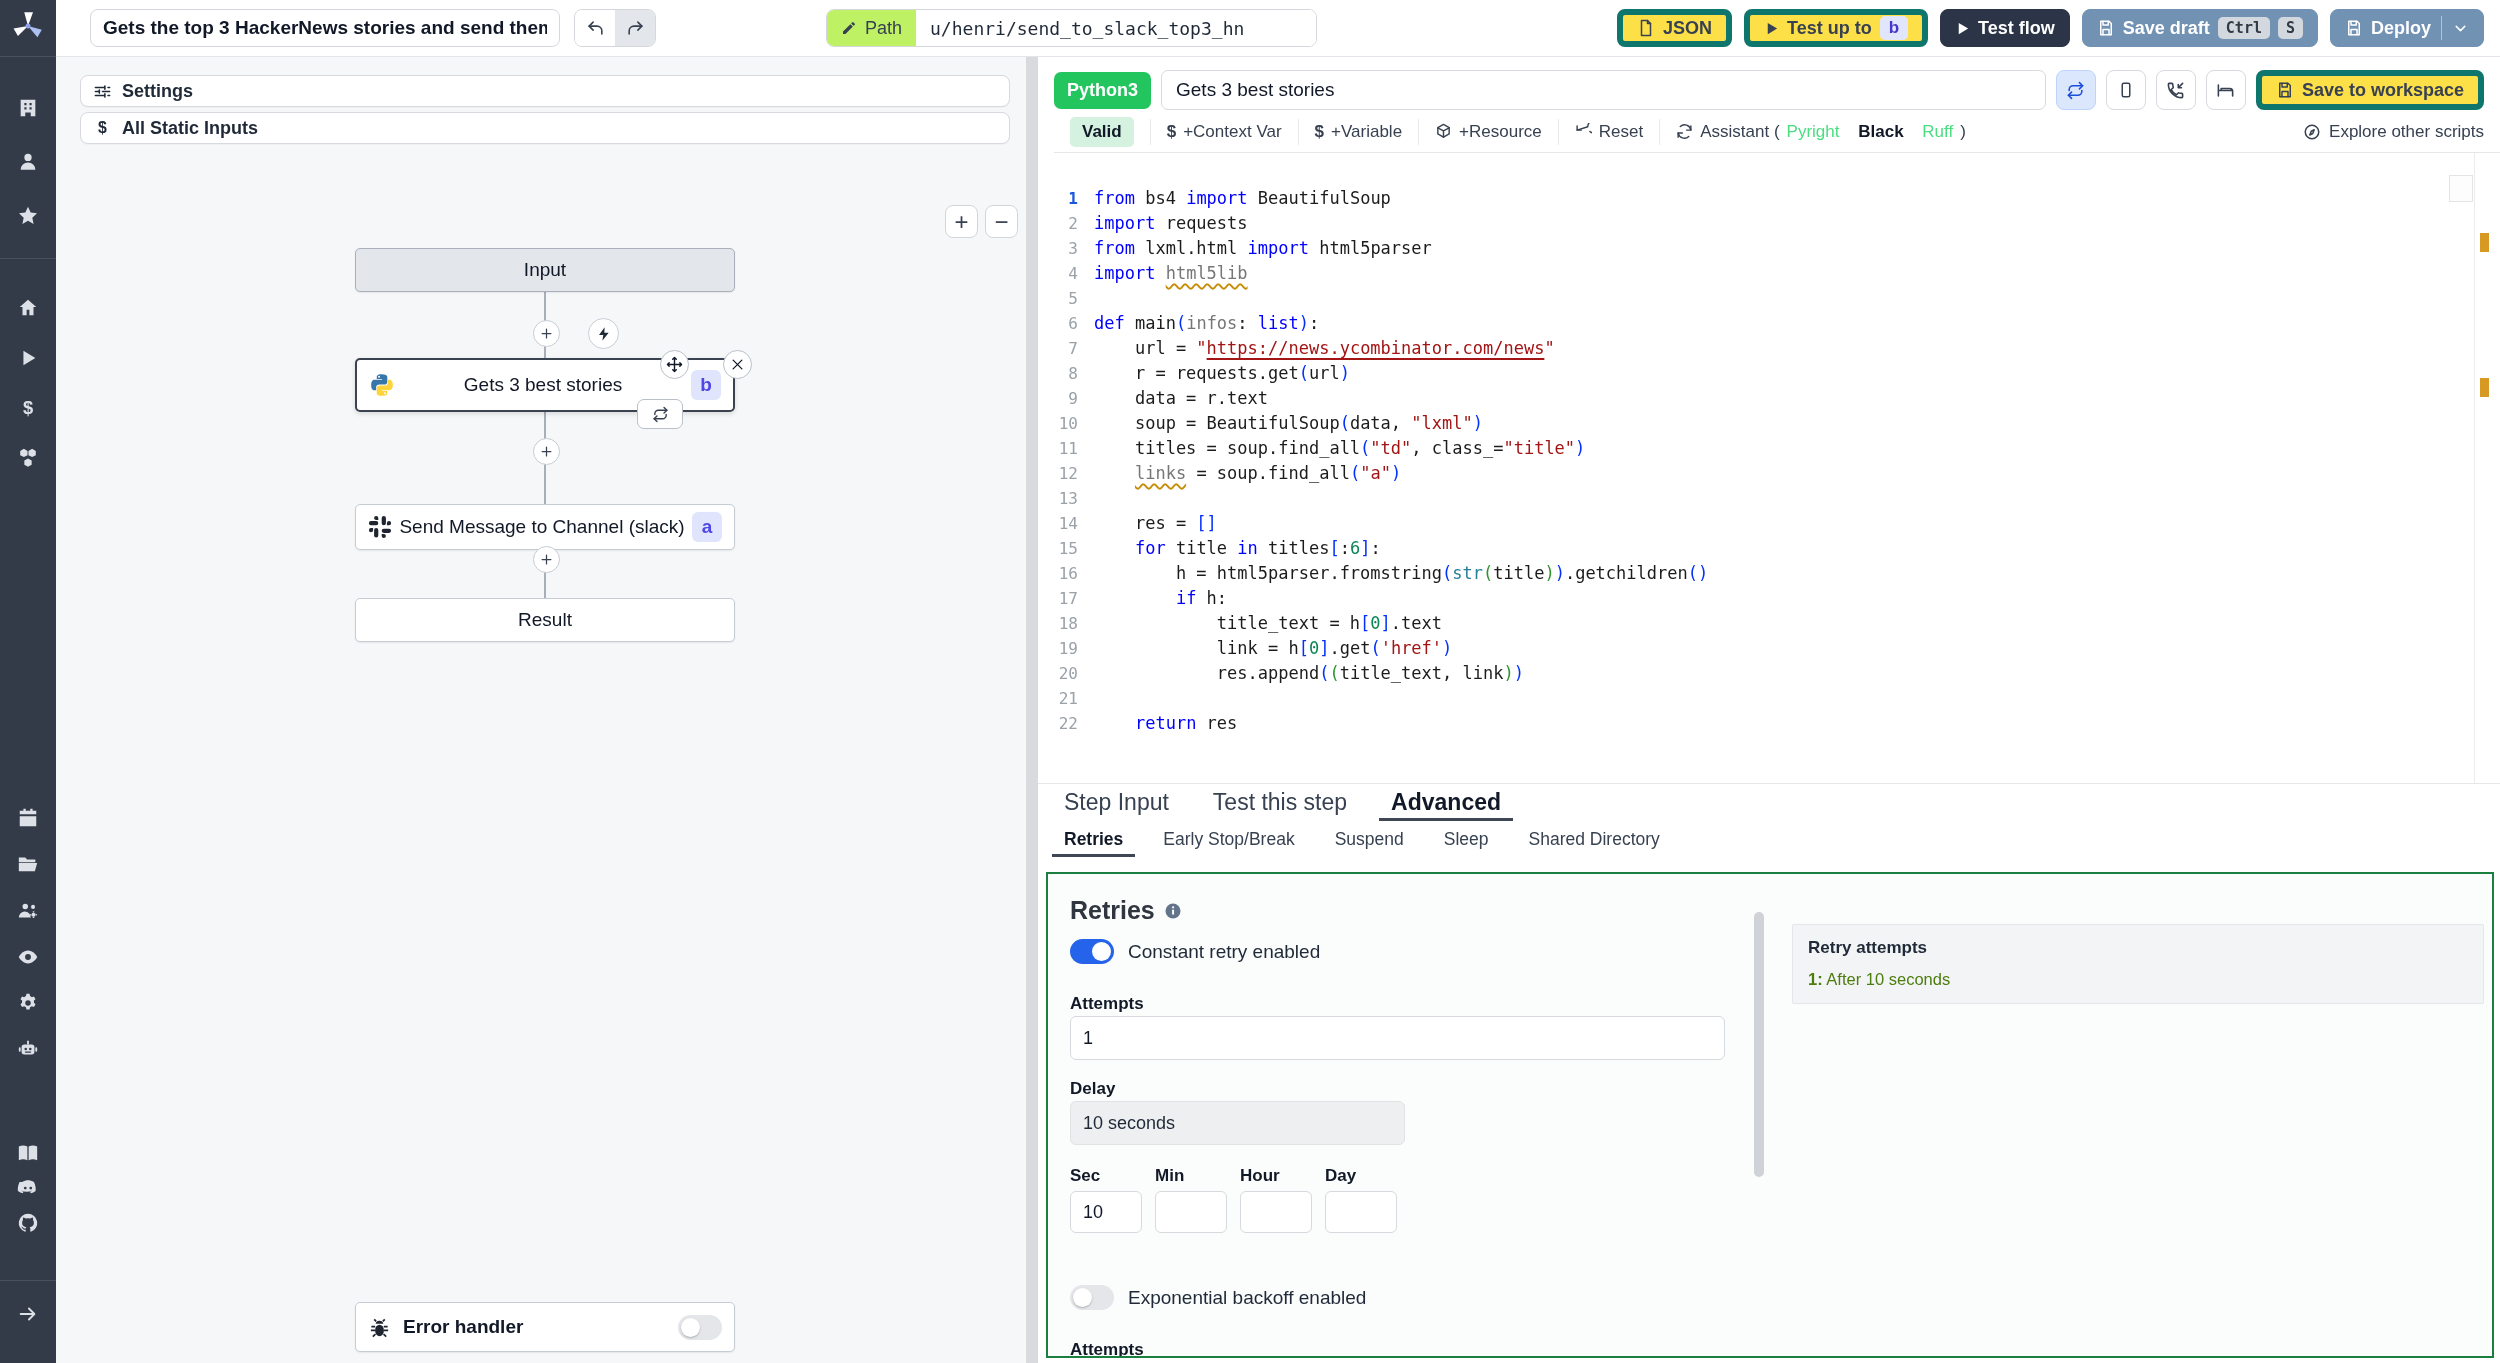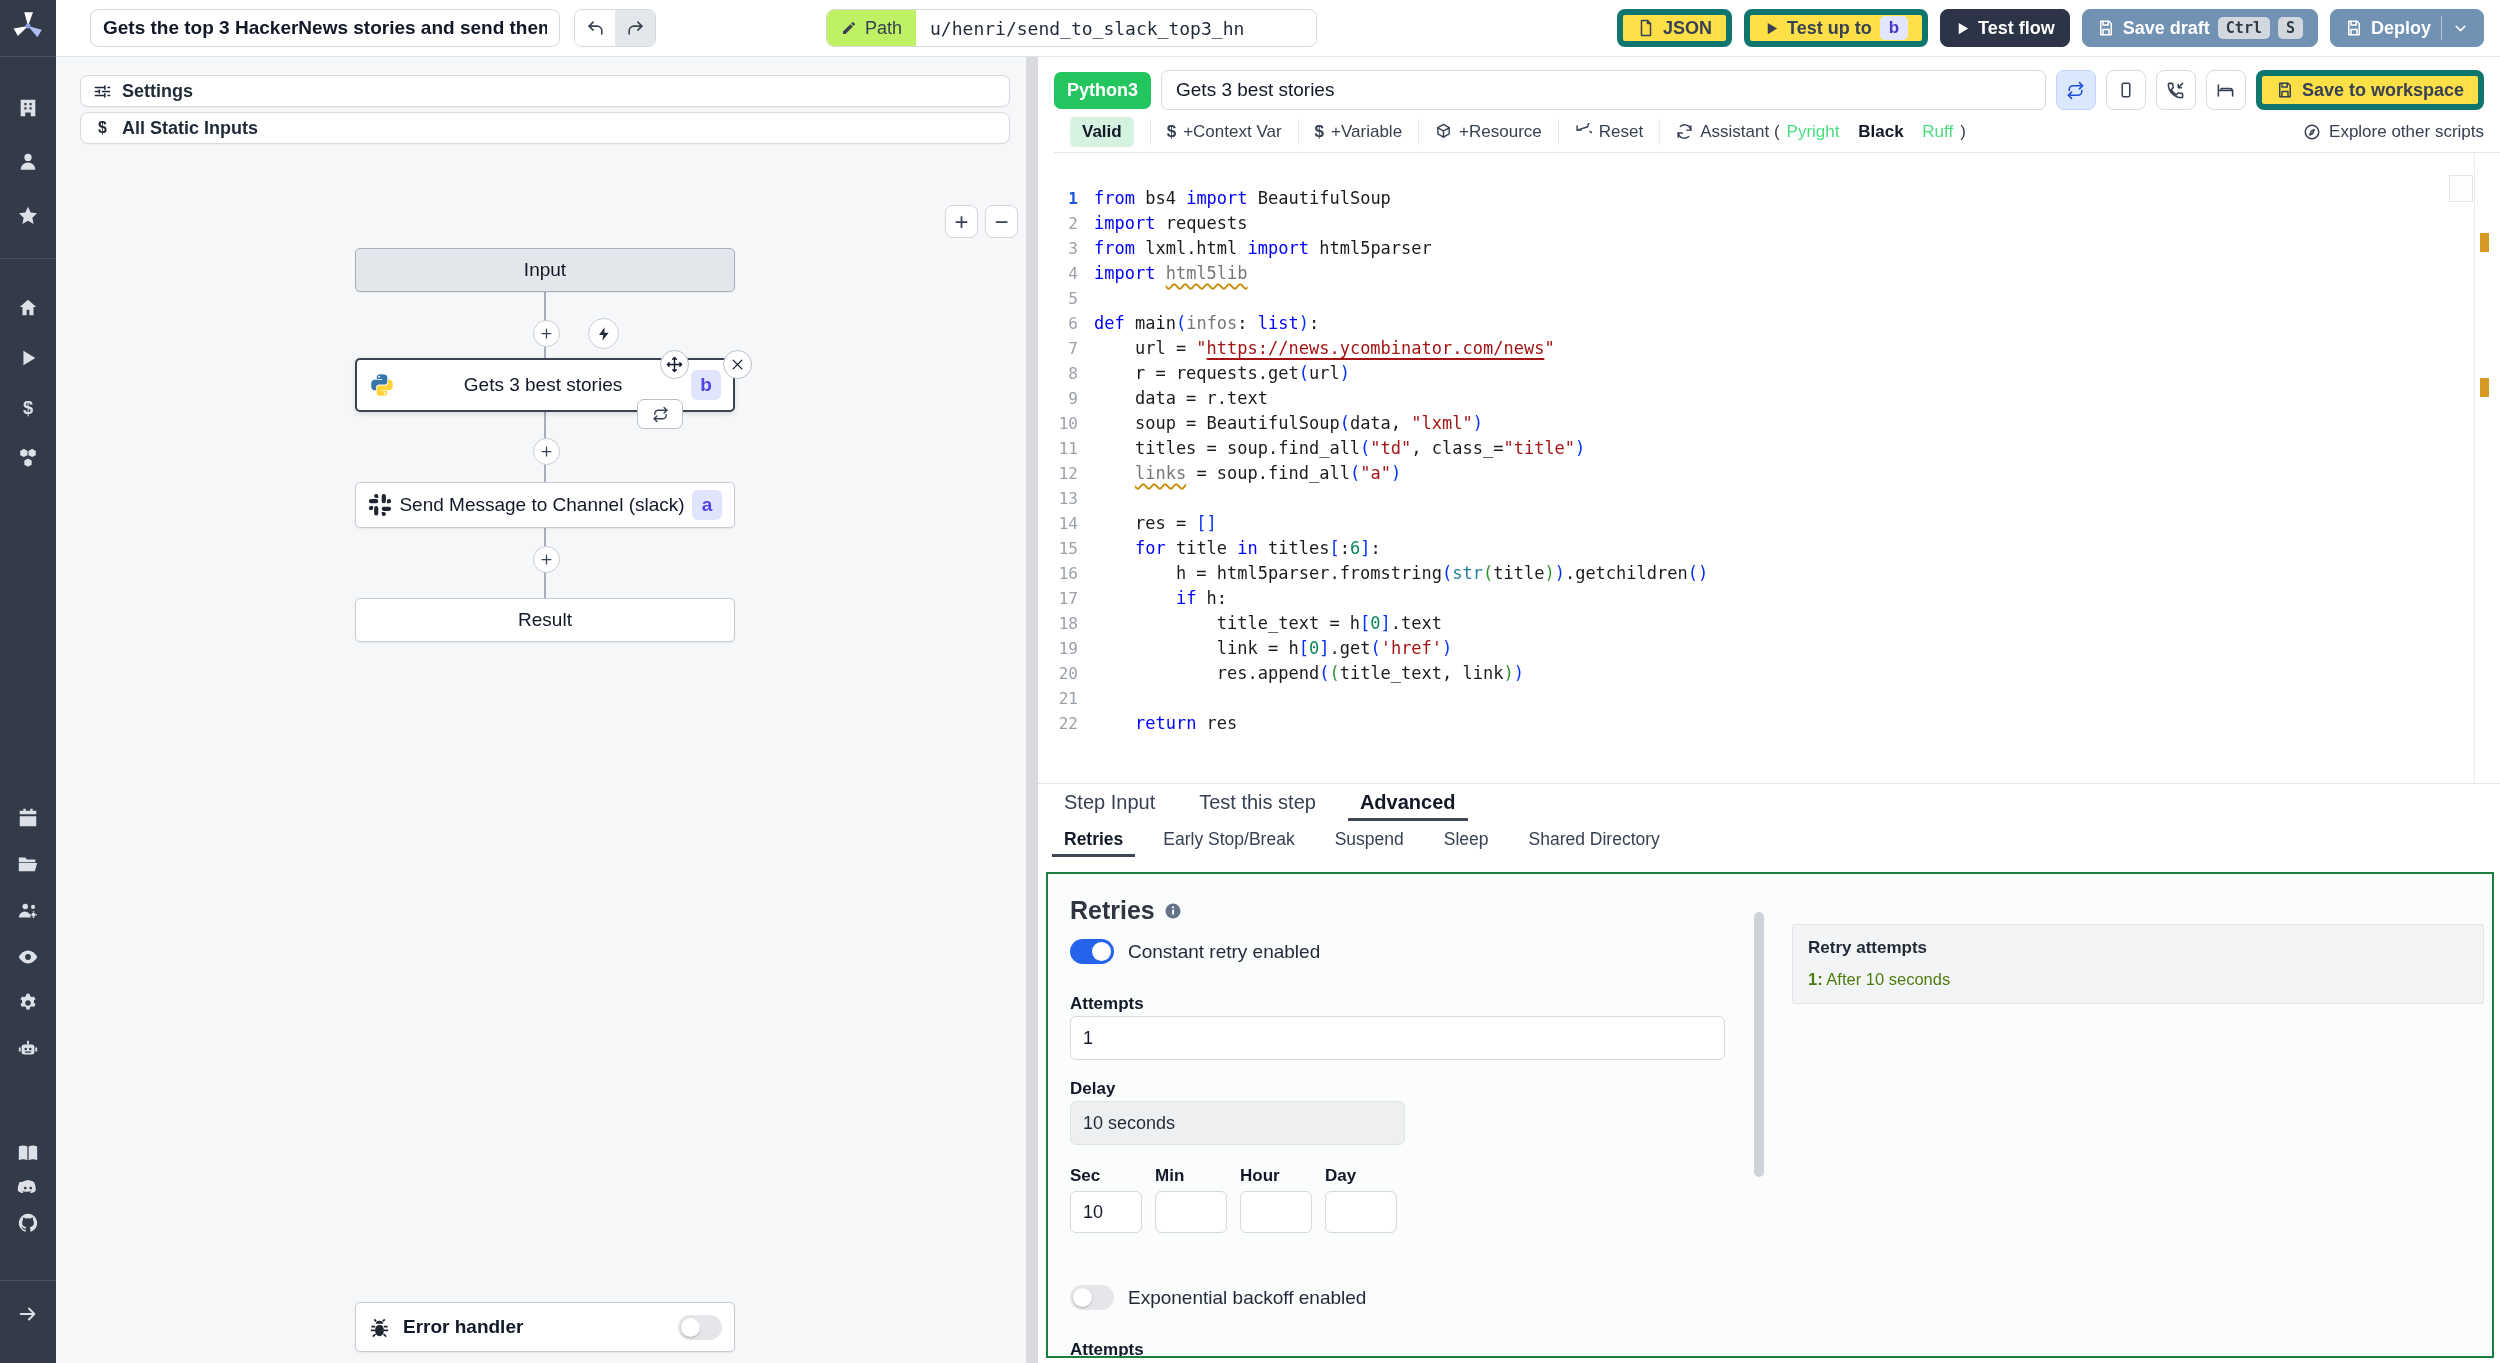--- a/index.html
+++ b/index.html
@@ -75,21 +75,21 @@
   .tk-k { color:#0000ff; } .tk-d { color:#1c1c1c; } .tk-s { color:#a31515; }
   .tk-n { color:#098658; } .tk-t { color:#267f99; } .tk-g { color:#767676; }
   .tk-b { color:#0431fa; } .tk-b2 { color:#319331; }
   .tk-w { color:#767676; text-decoration:underline wavy #c78c06 1.5px; text-underline-offset:4px; }
   .tk-u { color:#a31515; text-decoration:underline #a31515 1.5px; text-underline-offset:4px; }
   #ruler { position:absolute; right:0; top:0; bottom:0; width:26px; border-left:1px solid #ececec; }
   .ruler-mark { position:absolute; left:5px; width:9px; height:19px; background:#d79922; }
   #minimap-box { position:absolute; right:27px; top:22px; width:24px; height:27px; border:1px solid #e2e4e8; background:#fdfdfd; }
 
   
-  #tabs-main { position:absolute; left:0; right:0; top:726px; height:38px; border-top:1px solid #e5e7eb; display:flex; align-items:center; gap:44px; padding:0 26px; font-size:20px; color:#374151; }
+  #tabs-main { position:absolute; left:0; right:0; top:726px; height:38px; border-top:1px solid #e5e7eb; display:flex; align-items:center; gap:44px; padding:0 26px; font-size:23px; color:#374151; }
   .tab { height:100%; display:flex; align-items:center; position:relative; cursor:pointer; font-weight:500; }
   .tab.active { color:#111827; font-weight:600; }
   .tab.active::after { content:""; position:absolute; left:-12px; right:-12px; bottom:0; height:3px; background:#3f4754; }
   #tabs-sub { position:absolute; left:0; right:0; top:764px; height:36px; display:flex; align-items:center; gap:40px; padding:0 26px; font-size:17.5px; color:#374151; }
 
   
   #retries-panel { position:absolute; left:8px; right:6px; top:815px; bottom:5px; border:2px solid #1a7f3f; background:#fbfcfc; overflow:hidden; }
   #retries-panel h2 { position:absolute; left:22px; top:22px; font-size:25px; font-weight:700; color:#2f3640; display:flex; align-items:center; gap:9px; }
   .fld-label { font-size:17px; font-weight:700; color:#111827; }
   .txt-input { border:1px solid #d6d9de; border-radius:6px; background:#fff; font-size:18px; color:#111827; padding:0 12px; font-family:"Liberation Sans", sans-serif; }
@@ -347,21 +347,21 @@
         <path d="M3 18h12a5 5 0 0 0 5-5v-1"></path>
       </svg>
   </div>
 
   <div class="plus-circle" style="left:477px; top:381px">
     <svg class="ic" width="15" height="15" viewBox="0 0 24 24">
         <path d="M12 5v14M5 12h14"></path>
       </svg>
   </div>
 
-  <div class="node" style="top:425px; height:46px">
+  <div class="node" style="top:447px; height:46px">
     <svg class="icf" width="24" height="24" viewBox="0 0 24 24" style="color:#1e2430">
       <path d="M5.1 15.2a2.1 2.1 0 1 1-2.1-2.1h2.1v2.1zM6.1 15.2a2.1 2.1 0 1 1 4.2 0v5.2a2.1 2.1 0 1 1-4.2 0v-5.2zM8.2 5.1a2.1 2.1 0 1 1 2.1-2.1v2.1H8.2zM8.2 6.1a2.1 2.1 0 1 1 0 4.2H3a2.1 2.1 0 1 1 0-4.2h5.2zM18.9 8.2a2.1 2.1 0 1 1 2.1 2.1h-2.1V8.2zM17.9 8.2a2.1 2.1 0 1 1-4.2 0V3a2.1 2.1 0 1 1 4.2 0v5.2zM15.8 18.9a2.1 2.1 0 1 1-2.1 2.1v-2.1h2.1zM15.8 17.9a2.1 2.1 0 1 1 0-4.2H21a2.1 2.1 0 1 1 0 4.2h-5.2z"></path>
     </svg>
     <span class="nlabel">Send Message to Channel (slack)</span>
     <span class="node-badge">a</span>
   </div>
 
   <div class="plus-circle" style="left:477px; top:489px">
     <svg class="ic" width="15" height="15" viewBox="0 0 24 24">
         <path d="M12 5v14M5 12h14"></path>

